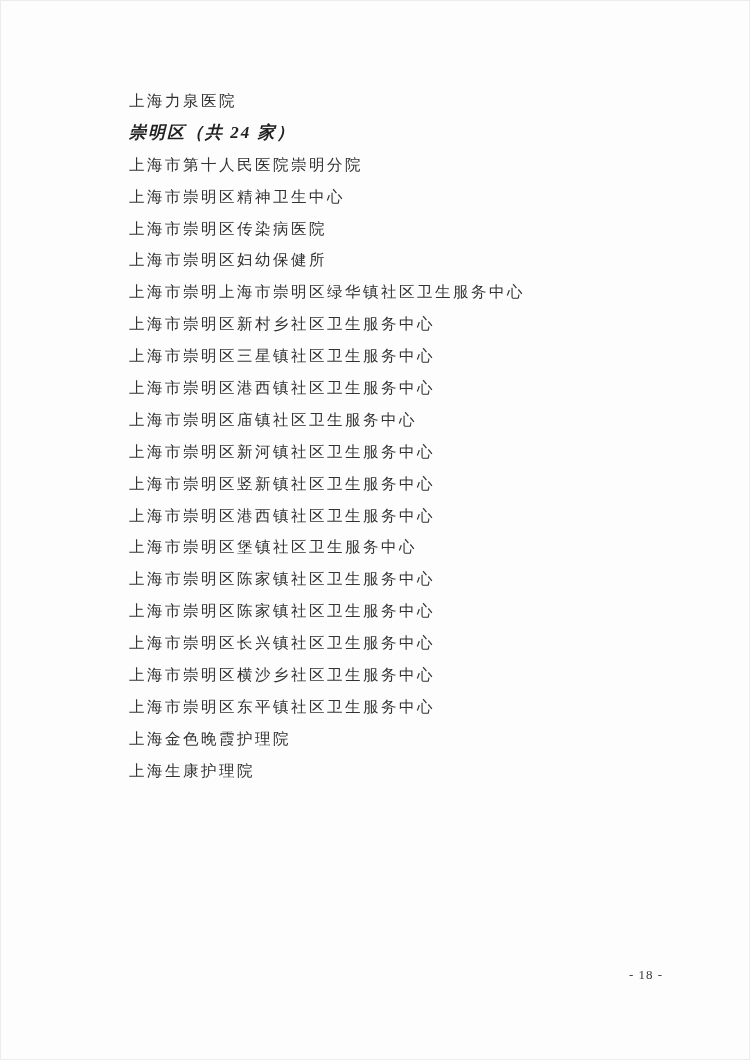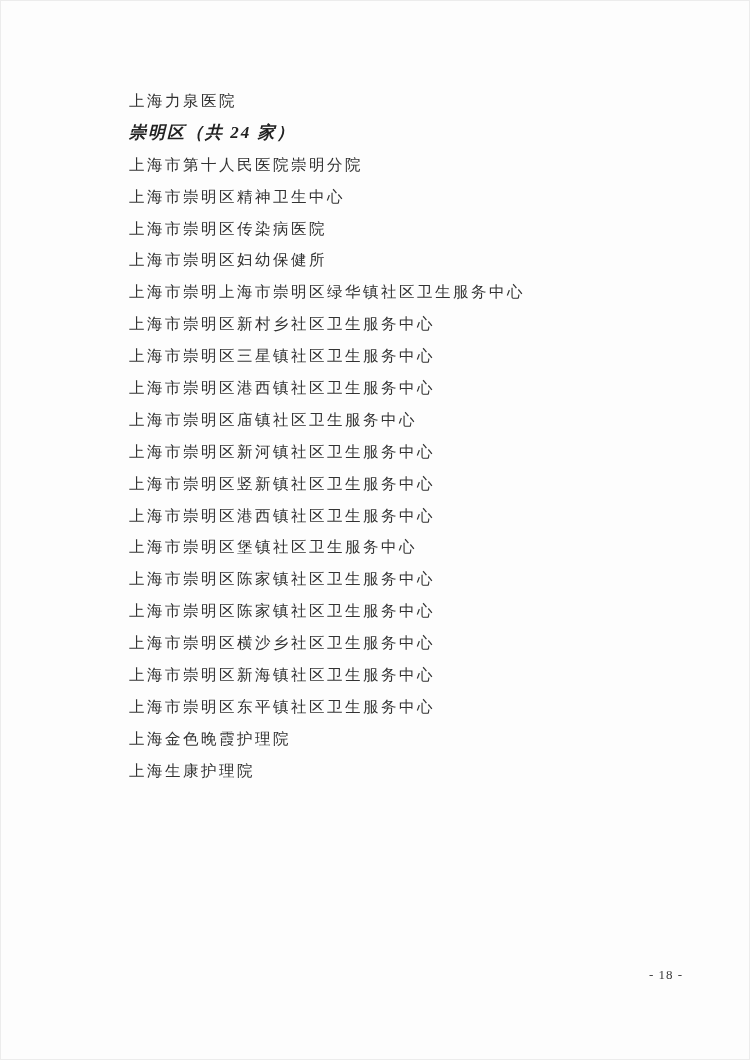--- a/index.html
+++ b/index.html
@@ -40,21 +40,20 @@
     color: #222222;
     font-style: italic;
   }
   .pagenum {
     position: absolute;
     top: 966px;
     left: 628px;
     font-size: 13px;
     letter-spacing: 1px;
     color: #3a3a3a;
-    margin-left: 20px;
   }
 </style>
 </head>
 <body>
 
 <div class="page">
   <div class="content">
     <div class="line">上海力泉医院</div>
     <div class="line heading">崇明区（共 24 家）</div>
     <div class="line">上海市第十人民医院崇明分院</div>
@@ -65,20 +64,20 @@
     <div class="line">上海市崇明区新村乡社区卫生服务中心</div>
     <div class="line">上海市崇明区三星镇社区卫生服务中心</div>
     <div class="line">上海市崇明区港西镇社区卫生服务中心</div>
     <div class="line">上海市崇明区庙镇社区卫生服务中心</div>
     <div class="line">上海市崇明区新河镇社区卫生服务中心</div>
     <div class="line">上海市崇明区竖新镇社区卫生服务中心</div>
     <div class="line">上海市崇明区港西镇社区卫生服务中心</div>
     <div class="line">上海市崇明区堡镇社区卫生服务中心</div>
     <div class="line">上海市崇明区陈家镇社区卫生服务中心</div>
     <div class="line">上海市崇明区陈家镇社区卫生服务中心</div>
+    <div class="line">上海市崇明区长兴镇社区卫生服务中心</div>
     <div class="line">上海市崇明区横沙乡社区卫生服务中心</div>
-    <div class="line">上海市崇明区新海镇社区卫生服务中心</div>
     <div class="line">上海市崇明区东平镇社区卫生服务中心</div>
     <div class="line">上海金色晚霞护理院</div>
     <div class="line">上海生康护理院</div>
   </div>
   <div class="pagenum">- 18 -</div>
 </div>
 
 </body></html>

